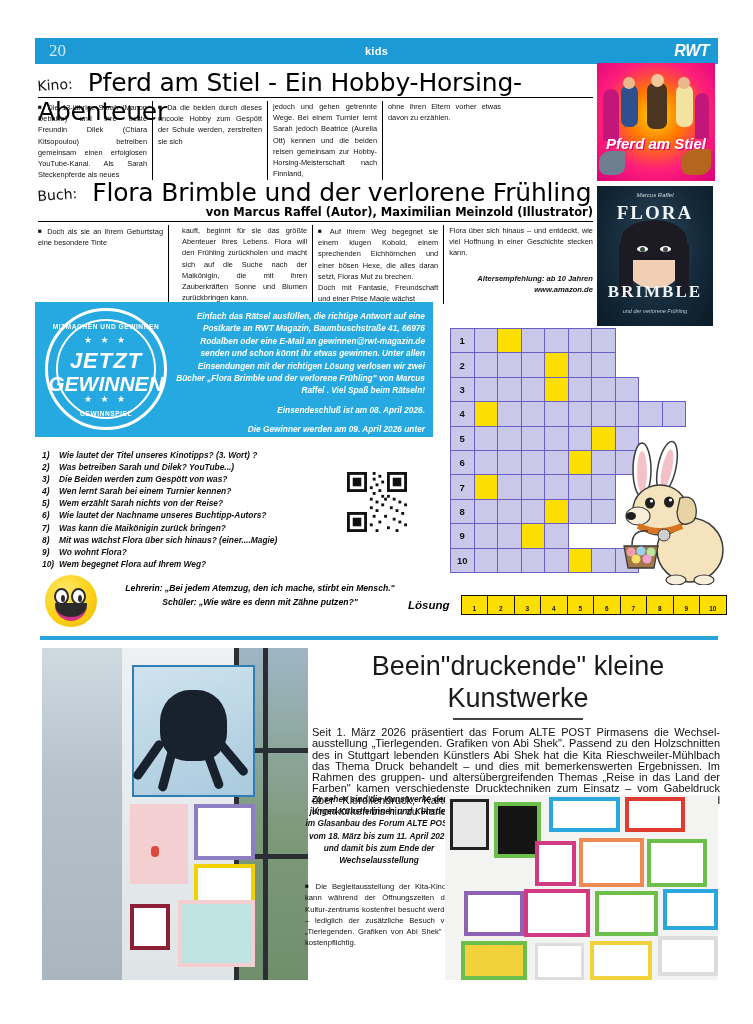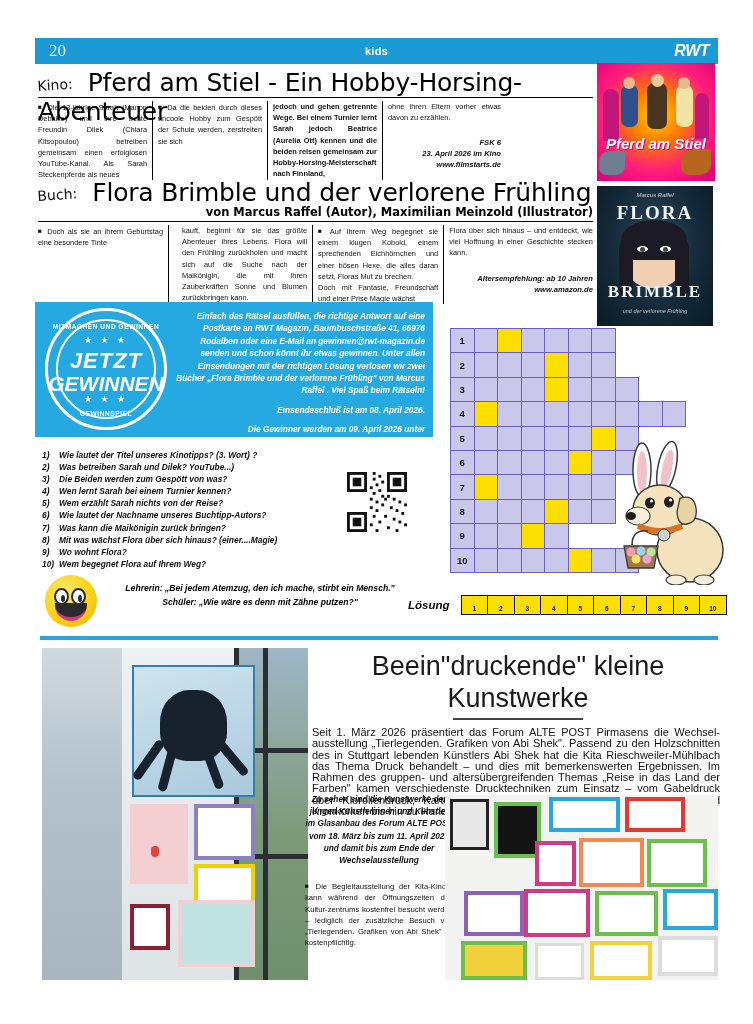--- a/index.html
+++ b/index.html
@@ -272,30 +272,25 @@
   </div>
   <div class="rule" style="position:absolute;left:38px;top:97px;width:555px;"></div>
 
   <div class="cols" style="position:absolute;left:38px;top:101px;width:555px;">
     <div class="col" style="width:115px;padding-left:0;">
       <p class="sq">Die 13-jährige Sarah (Manon Debaille) und ihre beste Freundin Dilek (Chiara Kitsopoulou) betreiben gemeinsam einen erfolglosen YouTube-Kanal. Als Sarah Steckenpferde als neues</p>
     </div>
     <div class="col" style="width:115px;">
       <p class="sq">Da die beiden durch dieses uncoole Hobby zum Gespött der Schule werden, zerstreiten sie sich</p>
     </div>
-    <div class="col" style="width:115px;font-weight:bold;">
+    <div class="col" style="width:115px;">
       <p>jedoch und gehen getrennte Wege. Bei einem Turnier lernt Sarah jedoch Beatrice (Aurelia Ott) kennen und die beiden reisen gemeinsam zur Hobby-Horsing-Meisterschaft nach Finnland,</p>
     </div>
     <div class="col" style="width:118px;padding-right:0;border-right:none;">
       <p>ohne ihren Eltern vorher etwas davon zu erzählen.</p>
-      <div class="credit">
-        <div>FSK 6</div>
-        <div>23. April 2026 im Kino</div>
-        <div>www.filmstarts.de</div>
-      </div>
     </div>
   </div>
 
   <div style="position:absolute;left:597px;top:63px;width:118px;height:118px;overflow:hidden;background:#f0227a;">
     <div style="position:absolute;inset:0;background:radial-gradient(circle at 50% 45%, #ffd400 0%, #ff7a00 30%, #ff1e7a 62%, #d9007a 100%);"></div>
     <div style="position:absolute;left:6px;top:26px;width:16px;height:52px;background:#c2167a;border-radius:8px 8px 0 0;"></div>
     <div style="position:absolute;right:6px;top:30px;width:14px;height:46px;background:#c2167a;border-radius:7px 7px 0 0;"></div>
     <div style="position:absolute;left:24px;top:22px;width:17px;height:42px;background:#2f4f8f;border-radius:7px;"></div>
     <div style="position:absolute;left:26px;top:14px;width:12px;height:12px;background:#e9b98b;border-radius:50%;"></div>
     <div style="position:absolute;left:50px;top:20px;width:20px;height:46px;background:#4a3520;border-radius:7px;"></div>

